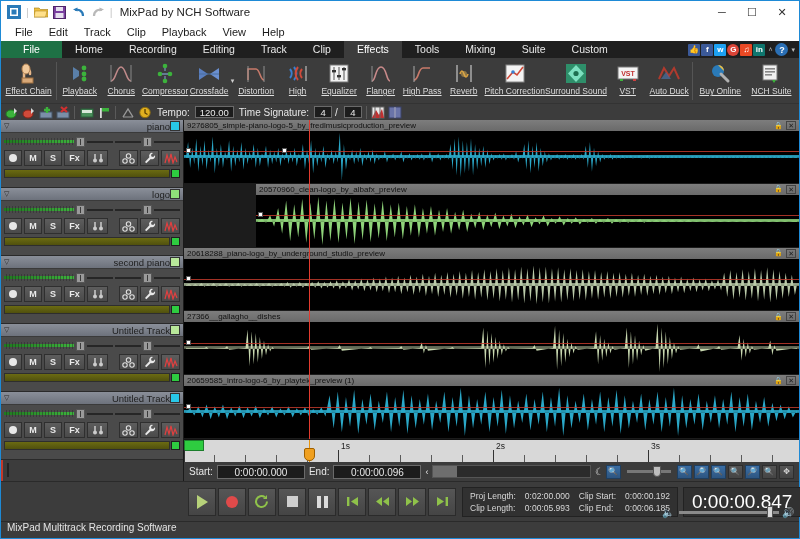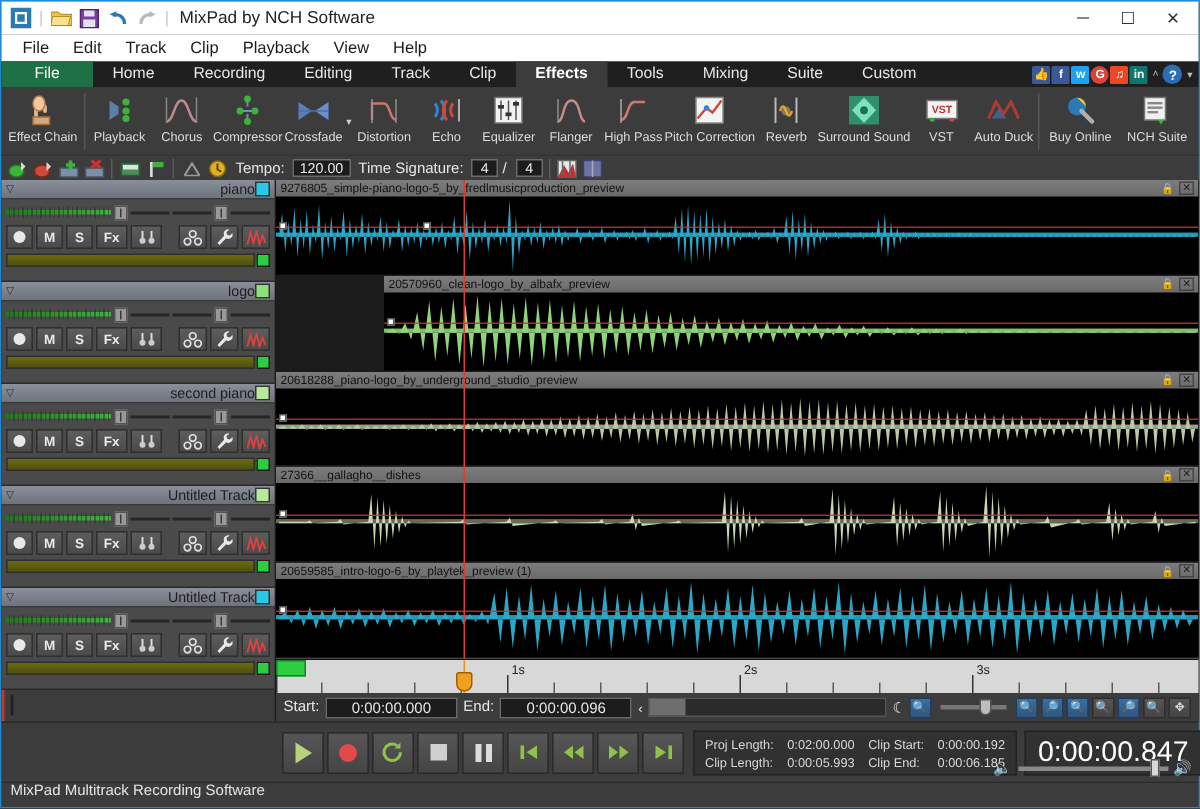--- a/index.html
+++ b/index.html
@@ -30,30 +30,30 @@
   .menubar { height:18px; background:#ffffff; display:flex; align-items:center;
              padding-left:6px; gap:0px; flex:none; }
   .menubar div { color:#1b1b1b; font-size:11px; padding:0 8px; line-height:18px; }
 
   
   .ribbon-tabs { height:17px; background:#1f1f1f; display:flex; align-items:stretch; flex:none;
                  position:relative; }
   .rtab { font-size:10.5px; color:#e8e8e8; padding:0 13px; display:flex; align-items:center;
           line-height:17px; }
   .rtab.file { background:#1e7145; color:#fff; padding:0 22px; }
-  .rtab.active { background:#3c3c3c; color:#fff;font-weight:bold; }
+  .rtab.active { background:#3c3c3c; color:#fff; }
   .social { margin-left:auto; display:flex; align-items:center; gap:1px; padding-right:4px; }
   .sbtn { width:12px; height:12px; display:inline-flex; align-items:center; justify-content:center;
           font-size:8px; font-weight:bold; color:#fff; border-radius:1px; }
 
   
   .ribbon { height:45px; background:#3c3c3c; display:flex; align-items:flex-start; flex:none;
             padding:1px 2px 0 2px; position:relative; }
   .rb-item { width:52px; height:44px; display:flex; flex-direction:column; align-items:center;
-             justify-content:flex-start; padding-top:3px; }
+             justify-content:flex-start; padding-top:3px;text-decoration:underline; }
   .rb-item .gi { height:22px; display:flex; align-items:center; justify-content:center; }
   .rb-item .lbl { font-size:8.5px; color:#dcdcdc; text-align:center; line-height:10px;
                   margin-top:2px; white-space:nowrap; }
   .rb-item.wide { width:64px; }
   .rb-sep { width:1px; height:38px; background:#555; margin:3px 2px 0 2px; }
   .rb-caret { font-size:7px; color:#cfcfcf; align-self:center; margin:0 1px; }
 
   
   .toolbar2 { height:17px; background:#3c3c3c; display:flex; align-items:center; gap:2px;
               padding:0 3px; flex:none; border-top:1px solid #333; }
@@ -345,21 +345,21 @@
     <div class="rb-item">
       <span class="gi">
         <svg width="24" height="21" viewBox="0 0 24 21">
             <path d="M4 6 a7 7 0 010 9" stroke="#3a7fd0" stroke-width="2" fill="none"></path>
             <path d="M8 4 a10 10 0 010 13" stroke="#3a7fd0" stroke-width="2" fill="none"></path>
             <path d="M16 6 a7 7 0 000 9" stroke="#d04a3a" stroke-width="2" fill="none"></path>
             <path d="M12 4 a10 10 0 000 13" stroke="#d04a3a" stroke-width="2" fill="none"></path>
             <line x1="20" y1="3" x2="20" y2="18" stroke="#bbb" stroke-width="1.2"></line>
           </svg>
       </span>
-      <span class="lbl">Echo</span>
+      <span class="lbl">High</span>
     </div>
 
     <div class="rb-item">
       <span class="gi">
         <svg width="22" height="21" viewBox="0 0 22 21">
             <rect x="2" y="2" width="18" height="17" fill="#f2f2f2" stroke="#777"></rect>
             <line x1="6" y1="4" x2="6" y2="17" stroke="#555"></line>
             <line x1="11" y1="4" x2="11" y2="17" stroke="#555"></line>
             <line x1="16" y1="4" x2="16" y2="17" stroke="#555"></line>
             <rect x="4" y="7" width="4" height="2.4" fill="#333"></rect>
@@ -383,41 +383,41 @@
     <div class="rb-item">
       <span class="gi">
         <svg width="22" height="21" viewBox="0 0 22 21">
             <path d="M3 17 C8 17 7 5 12 5 L19 5" stroke="#c97a6a" stroke-width="1.7" fill="none"></path>
             <line x1="3" y1="3" x2="3" y2="19" stroke="#aaa" stroke-width="1"></line>
           </svg>
       </span>
       <span class="lbl">High Pass</span>
     </div>
 
-    <div class="rb-item wide">
-      <span class="gi">
-        <svg width="22" height="21" viewBox="0 0 22 21">
-            <rect x="2" y="2" width="18" height="17" fill="#f4f4f4" stroke="#888"></rect>
-            <path d="M3 16 L9 9 L13 12 L19 4" stroke="#d04a3a" stroke-width="1.6" fill="none"></path>
-            <circle cx="9" cy="9" r="1.8" fill="#3a7fd0"></circle>
-          </svg>
-      </span>
-      <span class="lbl">Pitch Correction</span>
-    </div>
-
     <div class="rb-item">
       <span class="gi">
         <svg width="22" height="21" viewBox="0 0 22 21">
             <line x1="4" y1="2" x2="4" y2="19" stroke="#bbb" stroke-width="1.3"></line>
             <line x1="18" y1="2" x2="18" y2="19" stroke="#bbb" stroke-width="1.3"></line>
             <path d="M7 11 q2-6 4 0 q2 6 4 0" stroke="#d8a040" stroke-width="1.6" fill="none"></path>
             <circle cx="11" cy="11" r="3" fill="#e0b050" opacity=".5"></circle>
           </svg>
       </span>
       <span class="lbl">Reverb</span>
+    </div>
+
+    <div class="rb-item wide">
+      <span class="gi">
+        <svg width="22" height="21" viewBox="0 0 22 21">
+            <rect x="2" y="2" width="18" height="17" fill="#f4f4f4" stroke="#888"></rect>
+            <path d="M3 16 L9 9 L13 12 L19 4" stroke="#d04a3a" stroke-width="1.6" fill="none"></path>
+            <circle cx="9" cy="9" r="1.8" fill="#3a7fd0"></circle>
+          </svg>
+      </span>
+      <span class="lbl">Pitch Correction</span>
     </div>
 
     <div class="rb-item wide">
       <span class="gi">
         <svg width="22" height="21" viewBox="0 0 22 21">
             <rect x="1" y="1" width="20" height="19" fill="#2e8f6a"></rect>
             <path d="M11 2 L19 10.5 L11 19 L3 10.5 Z" fill="#7ee0c0"></path>
             <circle cx="11" cy="10.5" r="2.6" fill="#1e6f50"></circle>
           </svg>
       </span>

